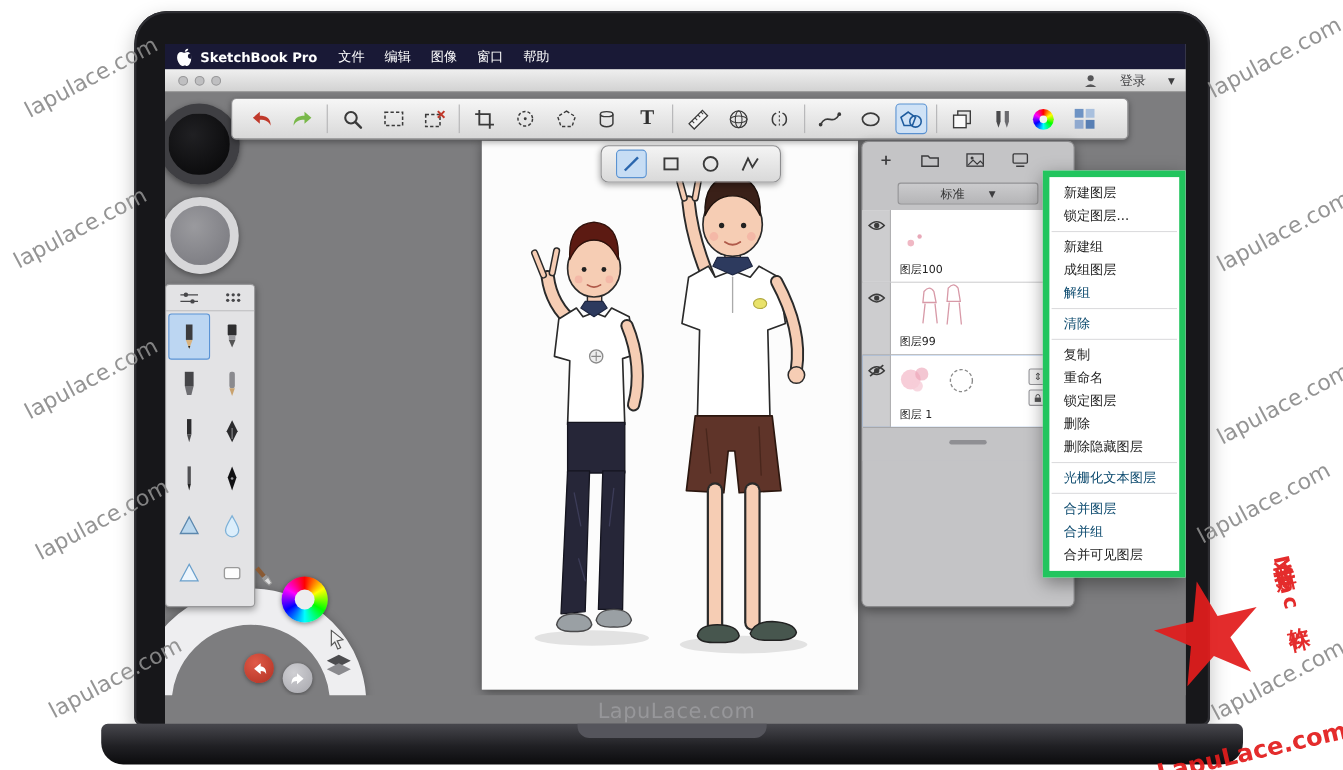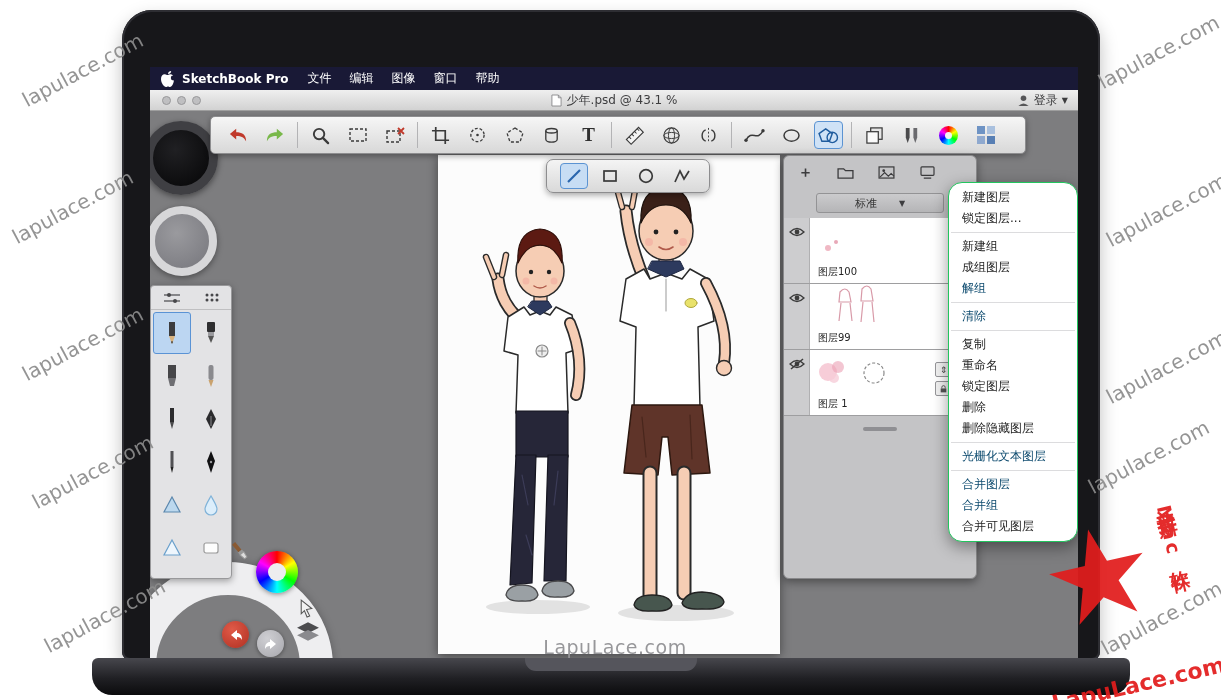--- a/index.html
+++ b/index.html
@@ -5,34 +5,34 @@
   * { margin:0; padding:0; box-sizing:border-box; }
   body { background:#fff; font-family:"DejaVu Sans","Liberation Sans",sans-serif; }
   .stage { position:relative; width:1221px; height:700px; background:#ffffff; overflow:hidden; font-family:"DejaVu Sans","Liberation Sans",sans-serif; }
 
   
   .wm { position:absolute; color:#8c8c8c; font-size:20px; transform:rotate(-28deg); white-space:nowrap; z-index:15; opacity:.92; }
   .footer-brand { position:absolute; left:540px; top:636px; width:150px; text-align:center; color:#97979a; font-size:19px; z-index:16; letter-spacing:.5px; }
 
   
   .laptop { position:absolute; left:122px; top:10px; width:978px; height:650px; background:#17171a; border-radius:30px 30px 8px 8px; box-shadow:inset 0 0 0 2px #2e2e33, 0 8px 18px rgba(0,0,0,.25); z-index:2; }
-  .screen { position:absolute; left:28px; top:30px; width:928px; height:623px; background:#7d7d7f; overflow:hidden;margin-top:27px; }
+  .screen { position:absolute; left:28px; top:30px; width:928px; height:623px; background:#7d7d7f; overflow:hidden; }
   .base { position:absolute; left:92px; top:658px; width:1038px; height:37px; background:linear-gradient(#47474d,#202024 55%,#0b0b0d); border-radius:6px 6px 20px 20px; z-index:3; }
   .base-notch { position:absolute; left:50%; transform:translateX(-50%); top:0; width:172px; height:13px; background:#55555c; border-radius:0 0 11px 11px; }
 
   
   .menubar { height:23px; background:#191936; display:flex; align-items:center; padding:0 10px; color:#fff; font-size:12px; }
   .apple { width:14px; height:16px; margin-right:8px; }
   .app-name { font-weight:bold; margin-right:10px; }
   .menu-item { padding:0 9px; cursor:default; }
   .titlebar { height:21px; background:linear-gradient(#efefef,#d2d2d2); border-bottom:1px solid #9e9e9e; position:relative; display:flex; align-items:center; font-size:12px; color:#3d3d3f; }
   .traffic { display:flex; gap:6px; margin-left:12px; z-index:2; }
   .tl { width:9px; height:9px; border-radius:50%; background:#bfbfc1; border:1px solid #98989a; }
   .title-center { position:absolute; left:0; right:0; display:flex; justify-content:center; align-items:center; gap:5px; }
-  .login-box { position:absolute; right:10px; display:flex; align-items:center; gap:4px; }
+  .login-box { position:absolute; right:10px; display:flex; align-items:center; gap:20px; }
   .caret { font-size:8px; color:#3d3d3f; }
 
   
   .workspace { position:absolute; left:0; top:44px; width:928px; height:548px; background:#7d7d7f; overflow:hidden; }
 
   
   .canvas { position:absolute; left:288px; top:44px; width:342px; height:499px; background:#fcfcfc; box-shadow:0 2px 10px rgba(0,0,0,.45); z-index:1; }
 
   
   .main-toolbar { position:absolute; left:60px; top:5px; width:816px; height:38px; background:linear-gradient(#f6f6f6,#d8d8d8); border:1px solid #8d8d8f; border-radius:5px; box-shadow:0 2px 6px rgba(0,0,0,.35); display:flex; align-items:center; padding:0 12px; gap:8px; z-index:4; }
@@ -85,21 +85,21 @@
   .thumb { position:absolute; left:26px; top:0; right:0; bottom:0; background:#fff; overflow:hidden; }
   .layer-label { position:absolute; left:34px; bottom:4px; font-size:10px; color:#222; z-index:2; }
   .layer-row.selected { box-shadow:inset 0 0 0 2px #3f7fd6; }
   .row-btns { position:absolute; right:24px; top:12px; display:grid; gap:4px; z-index:1; }
   .row-btn { width:17px; height:15px; background:#f2f2f2; border:1px solid #96969a; border-radius:2px; display:flex; align-items:center; justify-content:center; font-size:9px; color:#444; }
   .bg-circle { position:absolute; left:100px; top:13px; width:38px; height:38px; border-radius:50%; background:#fff; border:1px solid #d4d4d6; box-shadow:0 1px 3px rgba(0,0,0,.18); }
   .lp-foot { height:30px; display:flex; align-items:flex-start; justify-content:center; padding-top:11px; background:#c4c4c6; }
   .drag-line { width:34px; height:4px; border-radius:2px; background:#8f8f93; }
 
   
-  .context-menu { position:absolute; left:798px; top:71px; width:130px; background:#ffffff; border:1px solid #22c55e; border-radius:14px; box-shadow:0 5px 16px rgba(0,0,0,.4); padding:4px 0; z-index:8; }
+  .context-menu { position:absolute; left:798px; top:71px; width:130px; background:#ffffff; border:6px solid #22c55e; border-radius:0; box-shadow:0 5px 16px rgba(0,0,0,.4); padding:4px 0; z-index:8; }
   .cm-item { font-size:12px; line-height:15px; padding:3px 13px; color:#1e1e1e; white-space:nowrap; cursor:default; }
   .cm-item.disabled { color:#0c4a6e; }
   .cm-sep { height:1px; background:#dcdcde; margin:3px 2px; }
 
   
   .stamp { position:absolute; left:1026px; top:515px; width:160px; height:185px; color:#e21d1d; transform:rotate(-13deg); z-index:20; opacity:.93; }
   .stamp-star { font-size:125px; line-height:120px; display:block; text-align:center; }
   .stamp-cn { position:absolute; right:-12px; top:-6px; writing-mode:vertical-rl; font-size:19px; font-weight:bold; letter-spacing:3px; }
   .stamp-site { position:absolute; left:6px; bottom:-2px; font-size:22px; font-weight:bold; white-space:nowrap; }
 </style>
@@ -134,27 +134,20 @@
         <span class="menu-item">图像</span>
         <span class="menu-item">窗口</span>
         <span class="menu-item">帮助</span>
       </div>
 
       <div class="titlebar">
         <div class="traffic">
           <span class="tl"></span>
           <span class="tl"></span>
           <span class="tl"></span>
-        </div>
-        <div class="title-center">
-          <svg width="11" height="13" viewBox="0 0 12 14">
-            <path d="M1 1 h7 l3 3 v9 H1 Z" fill="#fff" stroke="#8a8a8c"></path>
-            <path d="M8 1 v3 h3" fill="none" stroke="#8a8a8c"></path>
-          </svg>
-          <span>少年.psd @ 43.1 %</span>
         </div>
         <div class="login-box">
           <svg width="13" height="13" viewBox="0 0 14 14">
             <circle cx="7" cy="4.5" r="3" fill="#55555а" style="fill:#565658"></circle>
             <path d="M1.5 13 Q7 7.5 12.5 13 Z" fill="#565658"></path>
           </svg>
           <span>登录</span>
           <span class="caret">▼</span>
         </div>
       </div>

